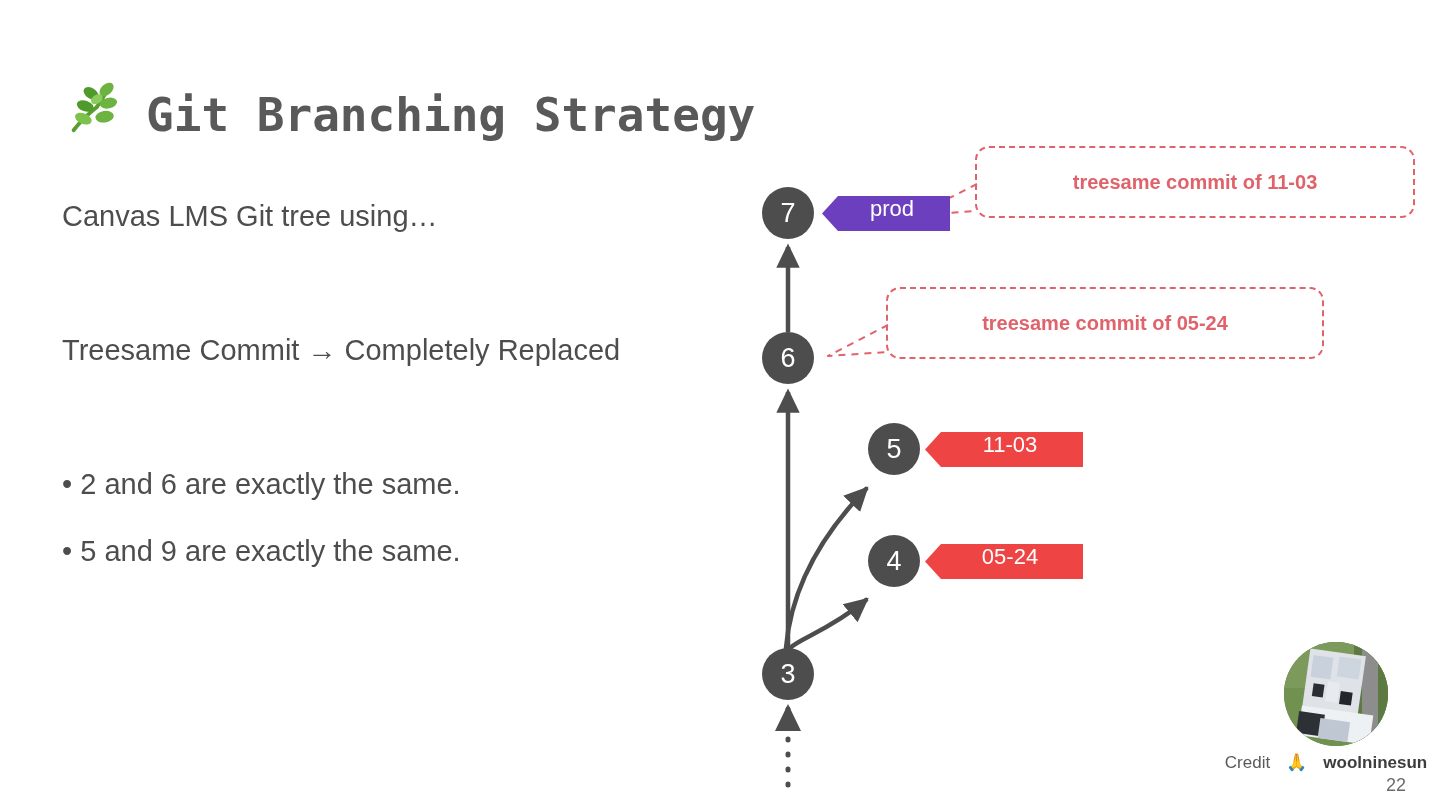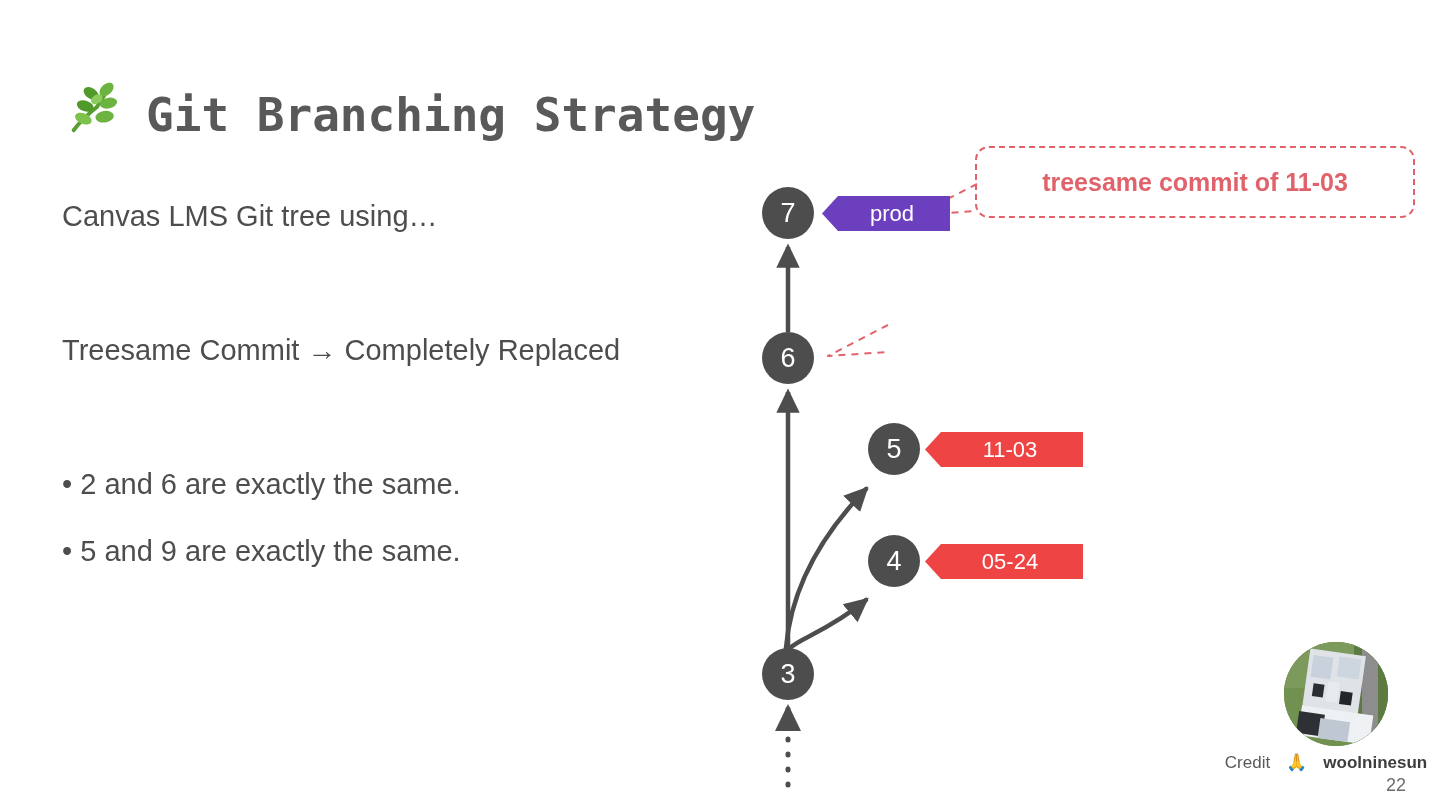--- a/index.html
+++ b/index.html
@@ -79,21 +79,20 @@
     justify-content: center;
     font-size: 27px;
     font-family: "Liberation Sans", sans-serif;
   }
 
   
   .branch-label {
     position: absolute;
     height: 35px;
     display: flex;
-    align-items: center;
     justify-content: center;
     color: #ffffff;
     font-size: 22px;
     padding: 0 14px 0 26px;
     clip-path: polygon(0% 50%, 16px 0%, 100% 0%, 100% 100%, 16px 100%);
     font-family: "Liberation Sans", sans-serif;
     white-space: nowrap;
   }
   .branch-prod { background: #6c3fbe; }
   .branch-tag  { background: #ef4444; }
@@ -101,21 +100,21 @@
   
   .callout {
     position: absolute;
     border: 2px dashed #e0636b;
     border-radius: 14px;
     background: transparent;
     display: flex;
     align-items: center;
     justify-content: center;
     color: #e0636b;
-    font-size: 25px;
+    font-size: 20px;
     font-weight: bold;
     font-family: "Liberation Sans", sans-serif;
     white-space: nowrap;
   }
 
   
   #credit-block {
     position: absolute;
     right: 24px;
     bottom: 14px;
@@ -220,20 +219,23 @@
   </div>
   <div class="branch-label branch-tag" style="left:925px; top:432px; width:118px;">
     <span>11-03</span>
   </div>
   <div class="branch-label branch-tag" style="left:925px; top:544px; width:118px;">
     <span>05-24</span>
   </div>
 
   <div class="callout" style="left:975px; top:146px; width:436px; height:68px;">
     <span>treesame commit of 11-03</span>
+  </div>
+  <div class="callout" style="left:886px; top:287px; width:434px; height:68px;">
+    <span>treesame commit of 05-24</span>
   </div>
 
   <div id="credit-block">
     <div id="avatar">
       <svg width="104" height="104" viewBox="0 0 104 104">
         <rect x="0" y="0" width="104" height="104" fill="#70914f"></rect>
         <rect x="0" y="0" width="104" height="46" fill="#7d9a5d"></rect>
         <rect x="70" y="0" width="34" height="104" fill="#5c7a42"></rect>
         <rect x="78" y="6" width="16" height="92" fill="#8d8d8d"></rect>
         <rect x="22" y="10" width="56" height="62" fill="#dfe3e8" transform="rotate(8 50 40)"></rect>

